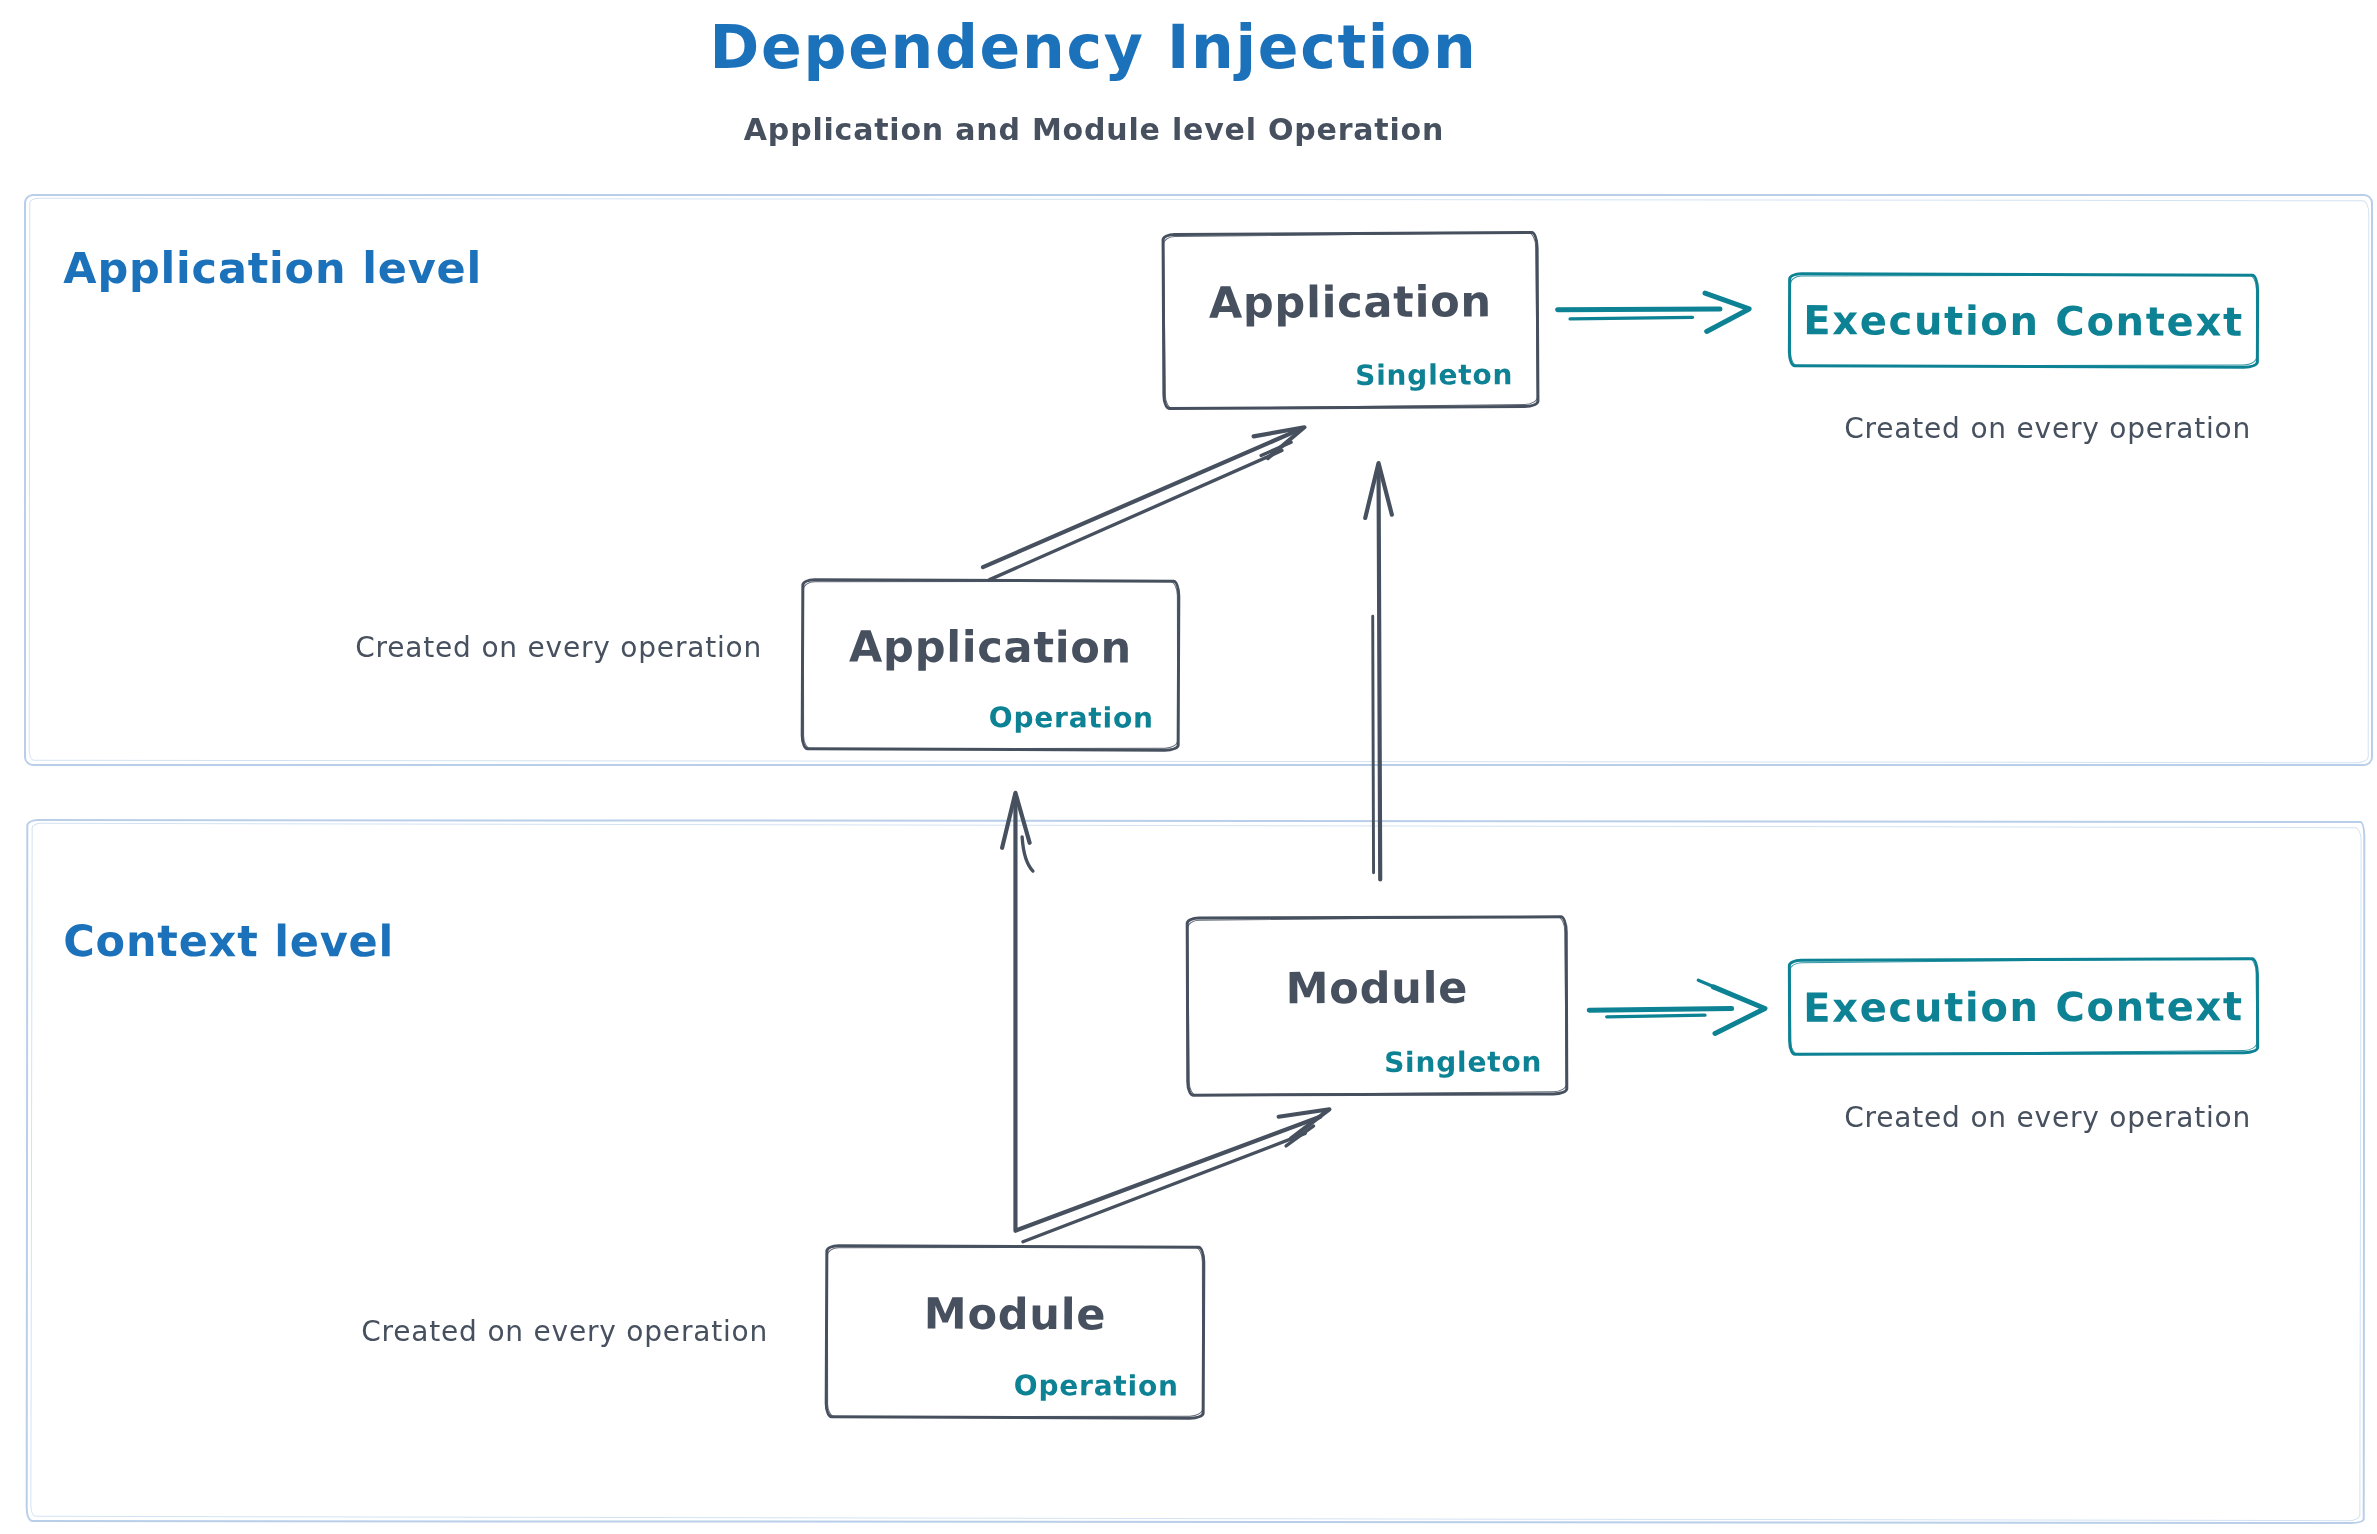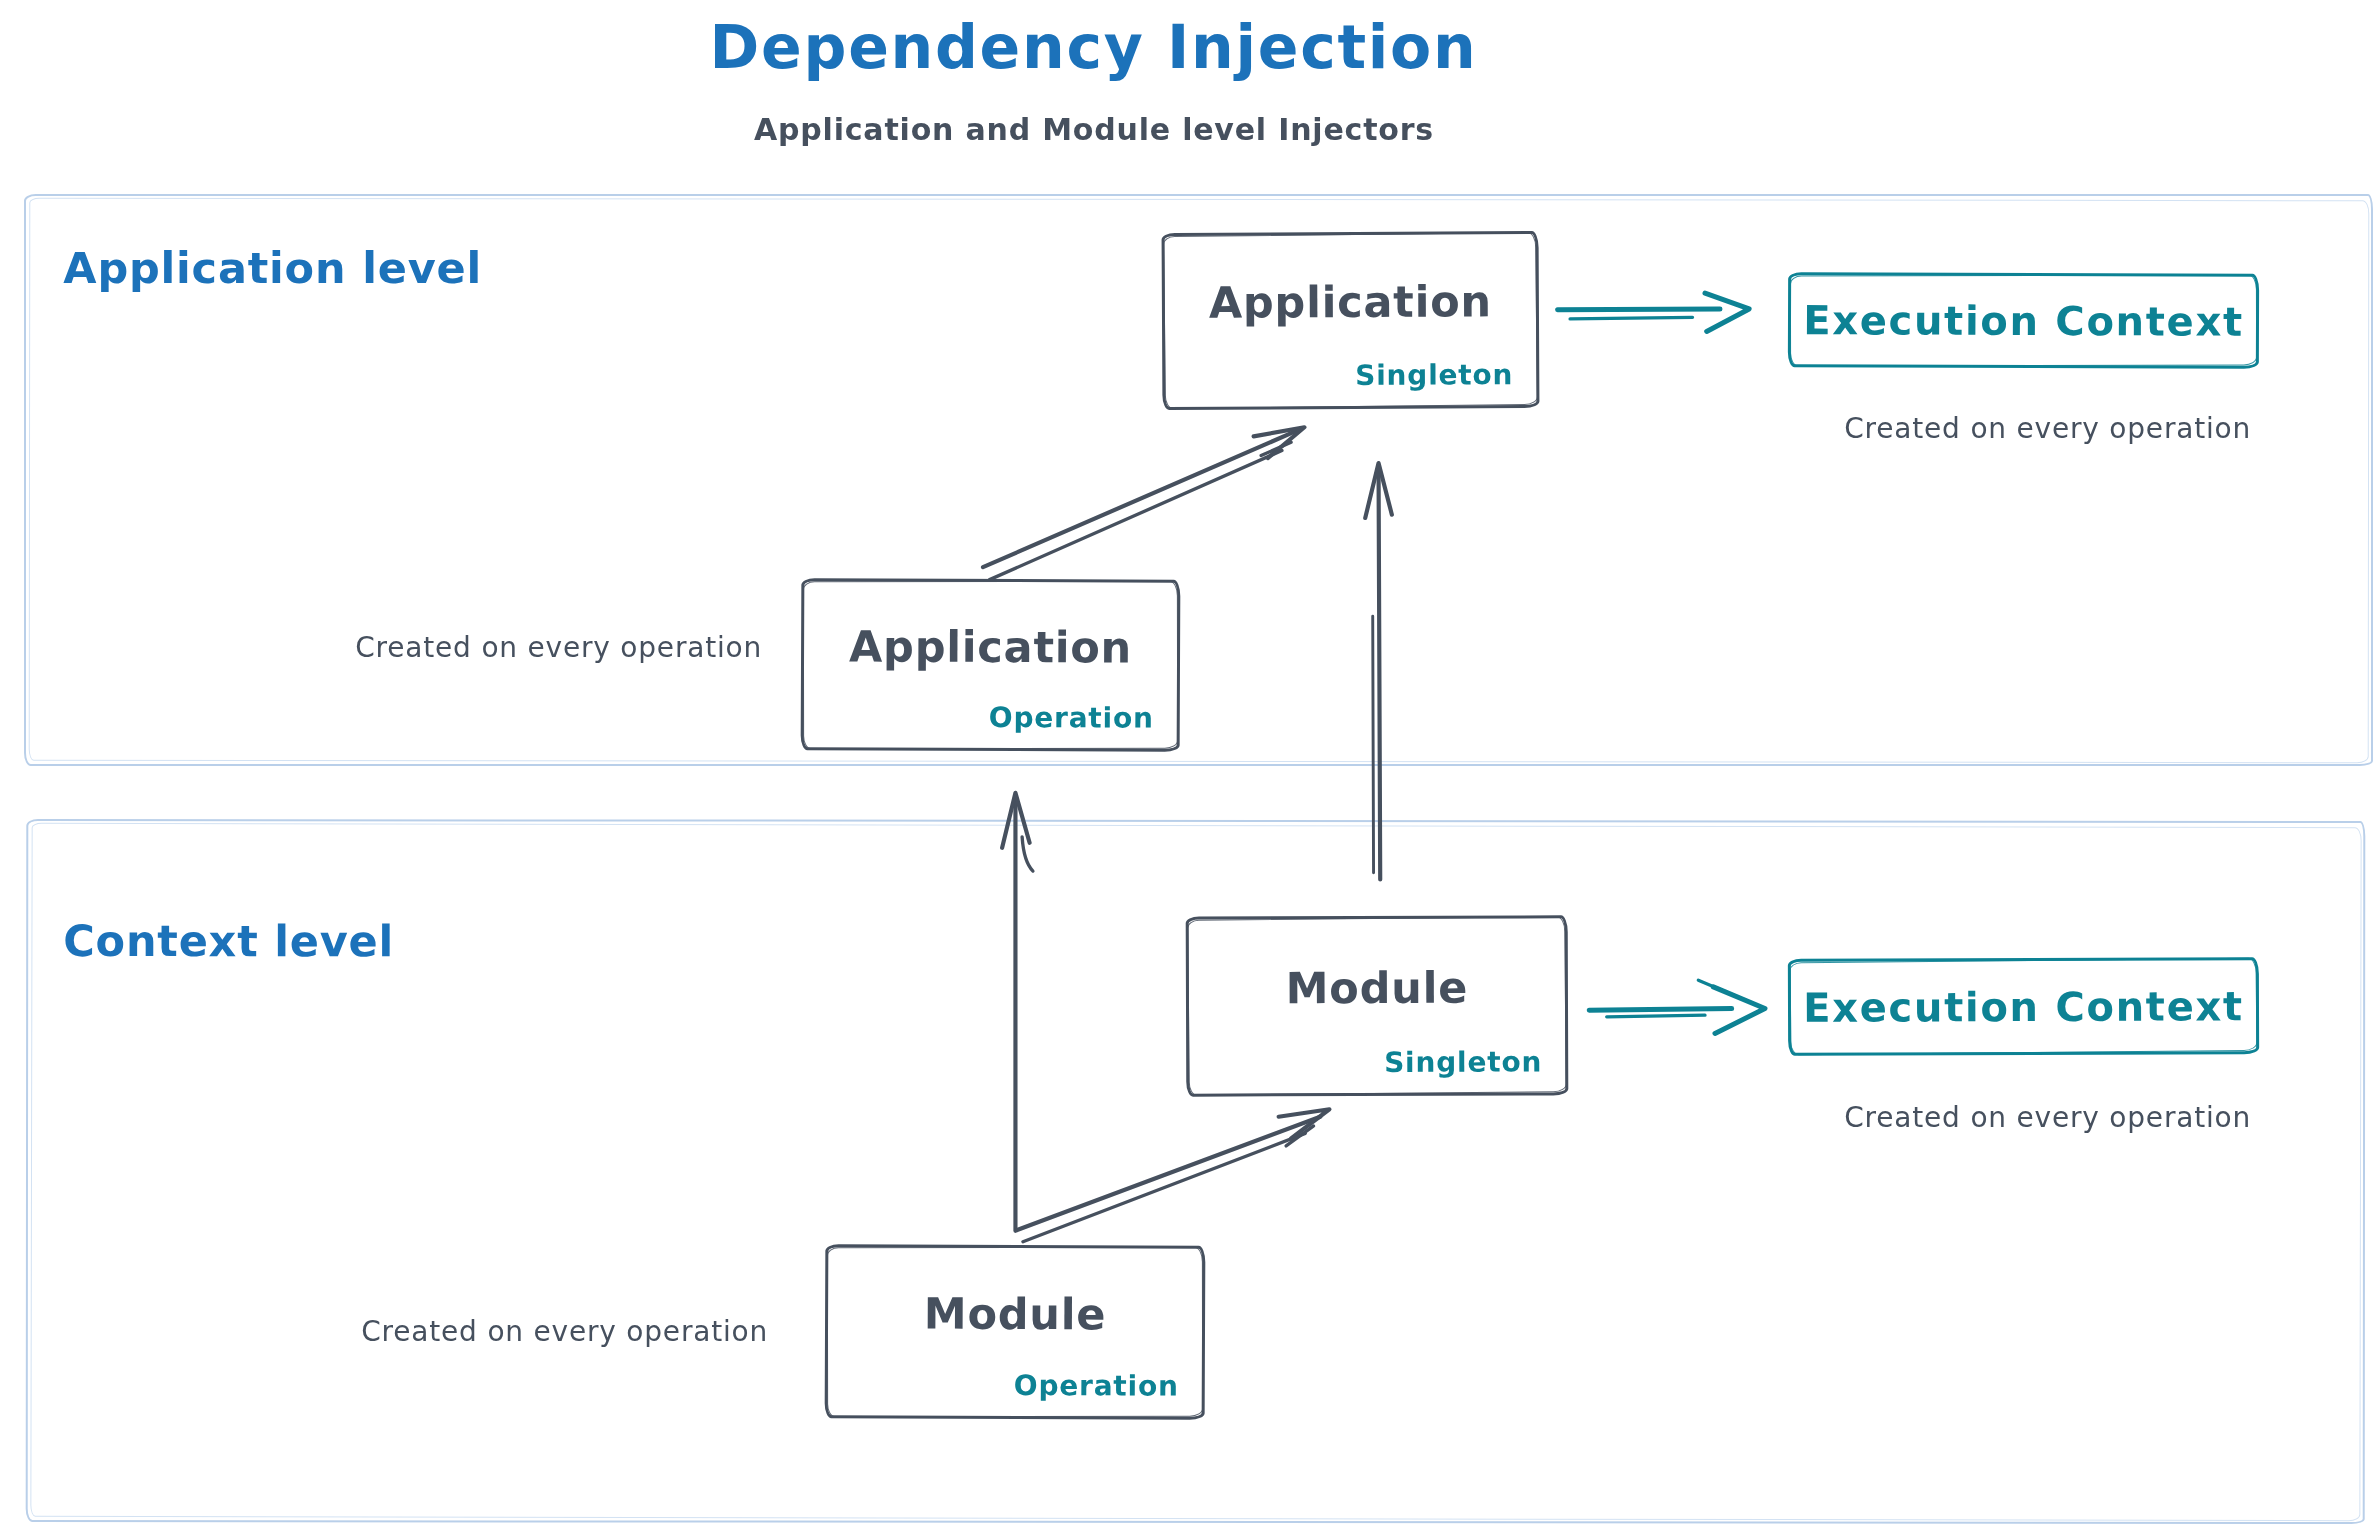--- a/index.html
+++ b/index.html
@@ -31,21 +31,21 @@
     border-radius:11.7px 5px 13.3px 6.7px / 6.7px 15px 5px 13.3px;
     background:transparent;
   }
   .frame::after{
     content:"";position:absolute;inset:2.5px;
     border:1.7px solid #d3e2f3;
     border-radius:10px 6.7px 11.7px 5px / 5px 13.3px 6.7px 11.7px;
     transform:rotate(.06deg);
     pointer-events:none;
   }
-  .app-frame{left:18.3px;top:194px;width:2349px;height:572px;}
+  .app-frame{left:18.3px;top:194px;width:2349px;height:572px;border-radius:9px;}
   .module-frame{left:20px;top:820px;width:2339px;height:703px;transform:rotate(.05deg);}
   .frame-label{
     position:absolute;font-size:43px;font-weight:600;color:var(--blue);
     letter-spacing:0.8px;white-space:nowrap;
   }
   .app-frame .frame-label{left:37px;top:47px;}
   .module-frame .frame-label{left:35px;top:95px;}
 
   
   .node,.ctx{
@@ -101,21 +101,21 @@
   svg.arrows{position:absolute;left:0;top:0;width:2377px;height:1534px;z-index:5;}
   .stroke-ink{stroke:var(--ink);fill:none;stroke-linecap:round;stroke-linejoin:round;}
   .stroke-teal{stroke:var(--teal);fill:none;stroke-linecap:round;stroke-linejoin:round;}
 </style>
 </head>
 <body>
 
 <div class="canvas">
 
   <div class="title">Dependency Injection</div>
-  <div class="subtitle">Application and Module level Injectors</div>
+  <div class="subtitle">Application and Module level Operation</div>
 
   <section class="frame app-frame">
     <div class="frame-label">Application level</div>
   </section>
 
   <section class="frame module-frame">
     <div class="frame-label">Context level</div>
   </section>
 
   <svg class="arrows" viewBox="0 0 2854 1842" aria-hidden="true">

